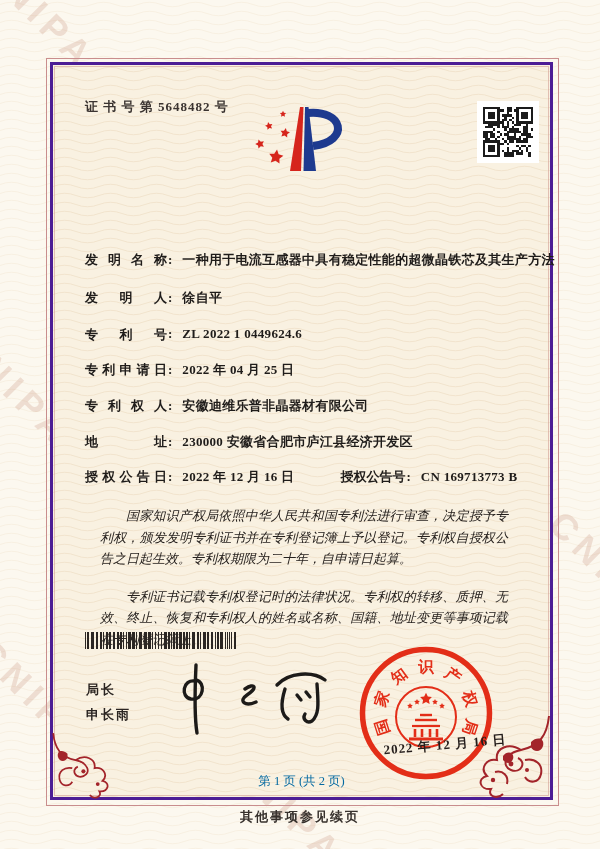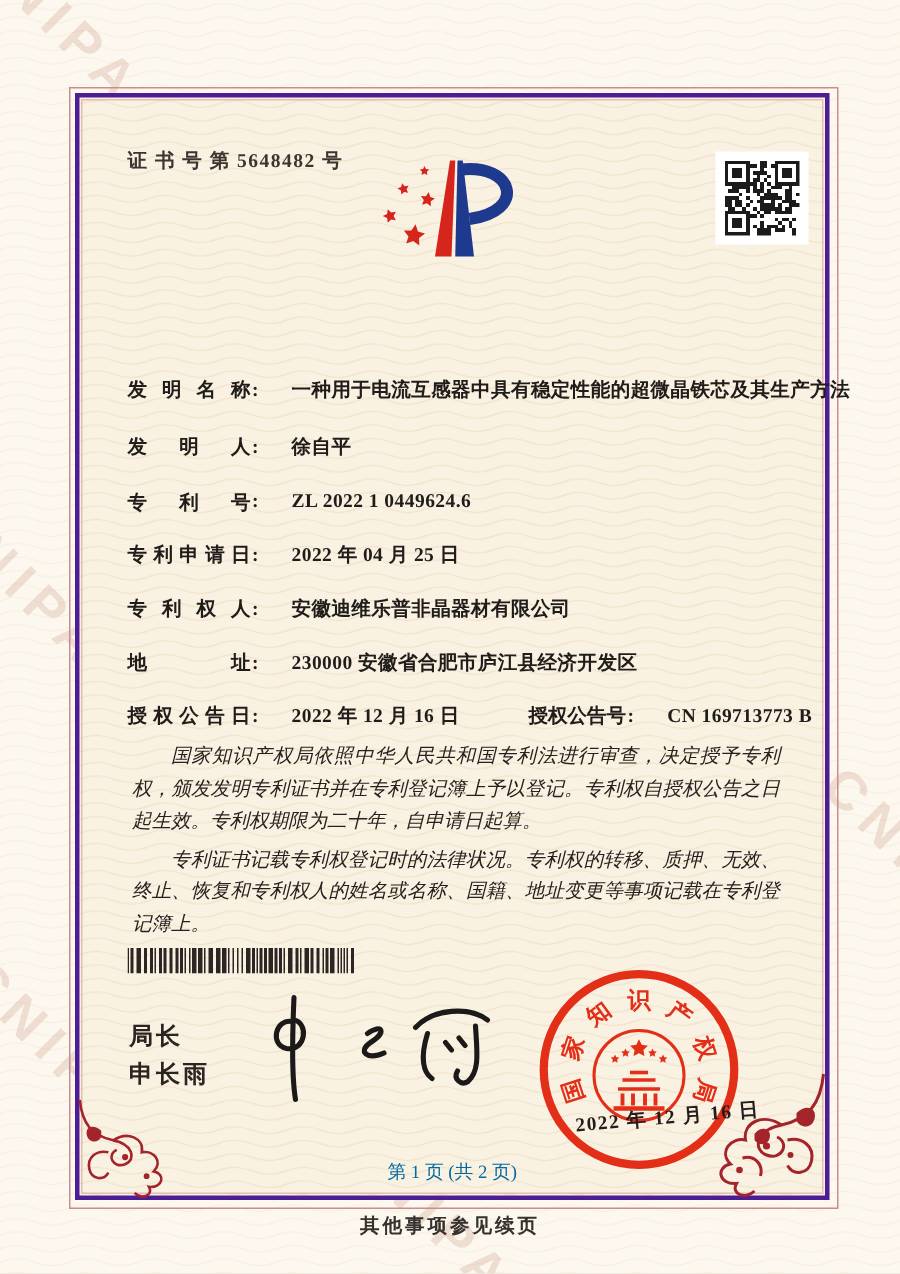--- a/index.html
+++ b/index.html
@@ -34,35 +34,35 @@
     position:absolute;left:424px;top:36px;width:62px;height:62px;background:#fff;
     display:flex;align-items:center;justify-content:center;
   }
   .title{
     position:absolute;left:0;top:116px;width:100%;text-align:center;
     font-size:31px;font-weight:bold;color:#141414;letter-spacing:14px;text-indent:14px;
   }
   .frow{position:absolute;left:32px;font-size:13px;font-weight:bold;white-space:nowrap;color:#1f1c1a;}
   .flabel{display:inline-block;width:82px;text-align:justify;text-align-last:justify;vertical-align:top;}
   .fcolon{display:inline-block;margin:0 2px 0 1px;}
-  .fvalue{margin-left:20px;letter-spacing:.3px;}
+  .fvalue{margin-left:8px;letter-spacing:.3px;}
   .frow.r0{top:186px}.frow.r1{top:224px}.frow.r2{top:261px}
   .frow.r3{top:296px}.frow.r4{top:332px}.frow.r5{top:368px}.frow.r6{top:403px}
   .grant2{margin-left:46px;}
   .paras{
     position:absolute;left:31px;top:424px;width:440px;
     font-size:13px;line-height:21.5px;font-style:italic;color:#26211e;
     text-align:justify;
   }
-  .paras p{margin:4px;text-indent:2em;}
+  .paras p{margin:16px;text-indent:2em;}
   .barcode{position:absolute;left:32px;top:567px;}
   .officer-title{position:absolute;left:33px;top:616px;font-family:"Liberation Sans","DejaVu Sans",sans-serif;font-size:14px;font-weight:bold;color:#2a2念524;}
   .officer-title,.officer-name{
     position:absolute;left:33px;font-family:"Liberation Sans","DejaVu Sans",sans-serif;
-    font-size:16px;font-weight:bold;color:#2b2522;letter-spacing:2px;
+    font-size:13px;font-weight:bold;color:#2b2522;letter-spacing:2px;
   }
   .officer-title{top:616px}.officer-name{top:641px}
   .signature{position:absolute;left:112px;top:592px;}
   .seal{position:absolute;left:303px;top:578px;opacity:.94;}
   .seal-date{
     position:absolute;left:306px;top:671px;width:172px;text-align:center;
     font-size:13px;font-weight:bold;color:#241d1b;letter-spacing:1px;
     transform:rotate(-5deg);white-space:nowrap;
   }
   .page-no{position:absolute;left:0;top:708px;width:100%;text-align:center;font-size:12.5px;color:#0369a1;}

